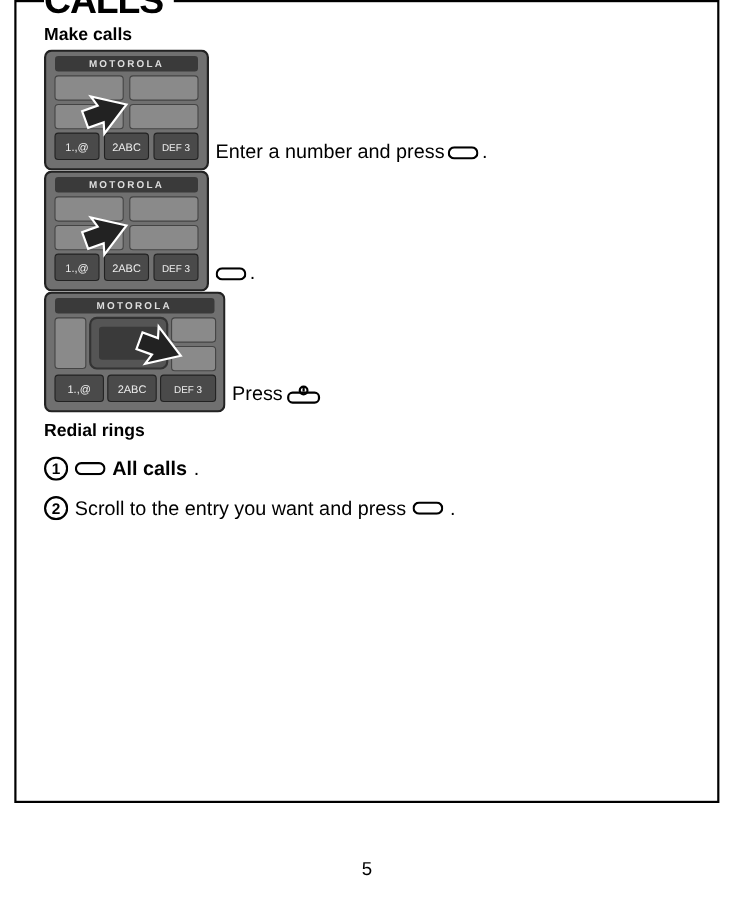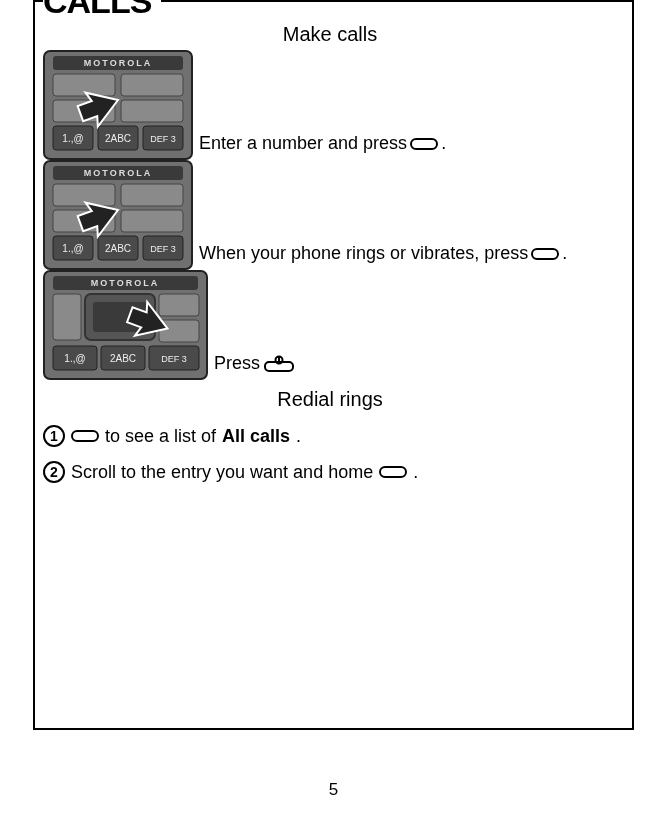--- a/index.html
+++ b/index.html
@@ -5,42 +5,41 @@
     * { margin: 0; padding: 0; box-sizing: border-box; }
     body {
       font-family: Arial, Helvetica, sans-serif;
       width: 667px;
       height: 834px;
       background: white;
       position: relative;
     }
     .page-border {
       border: 2px solid black;
-      margin: 0 33px;
-      padding: 0 15px 15px 8px;
+      margin: 0 13px;
+      padding: 0 15px 15px 25px;
       min-height: 730px;
     }
     .header-wrap {
       display: flex;
       align-items: center;
       margin-top: -20px;
     }
     .page-title {
       font-size: 34px;
       font-weight: bold;
       background: white;
       padding-right: 10px;
       letter-spacing: -1px;
     }
     .section-title {
-      font-size: 20px;
-      font-weight: normal;
+      font-size: 16px;
+      font-weight: bold;
       margin-top: 2px;
       margin-bottom: 4px;
-      text-align: center;
     }
     .section-title.gap {
       margin-top: 8px;
     }
     .inline-row {
       display: flex;
       align-items: flex-end;
       gap: 6px;
     }
     .phone-illustration {
@@ -135,21 +134,20 @@
       <text x="30" y="92" text-anchor="middle" font-size="10" fill="#eee" font-family="Arial">1.,@</text>
       <rect x="55" y="76" width="40" height="24" rx="3" fill="#4a4a4a" stroke="#222"></rect>
       <text x="75" y="92" text-anchor="middle" font-size="10" fill="#eee" font-family="Arial">2ABC</text>
       <rect x="100" y="76" width="40" height="24" rx="3" fill="#4a4a4a" stroke="#222"></rect>
       <text x="120" y="92" text-anchor="middle" font-size="9" fill="#eee" font-family="Arial">DEF 3</text>
       <g transform="translate(55,50)">
         <path d="M 0 0 L -28 -18 L -25 -8 L -40 -8 L -40 8 L -25 8 L -28 18 Z" transform="translate(20,0) rotate(-20)" fill="#222" stroke="white" stroke-width="2"></path>
       </g>
     </svg>
     <div class="instruction-text">
-      <span>When your phone rings or vibrates, press</span>
       <svg class="send-key-icon" viewBox="0 0 28 12">
         <rect x="1" y="1" width="26" height="10" rx="5" fill="none" stroke="black" stroke-width="2"></rect>
       </svg>
       <span>.</span>
     </div>
   </div>
 
   <div class="inline-row">
     <svg class="phone-illustration" style="width:165px" viewBox="0 0 165 110">
       <rect x="1" y="1" width="163" height="108" rx="6" fill="#707070" stroke="#222" stroke-width="2"></rect>
@@ -184,31 +182,30 @@
   <div class="section-title gap">Redial rings</div>
 
   <div class="step-row">
     <svg class="step-bullet" viewBox="0 0 22 22">
       <circle cx="11" cy="11" r="10" fill="white" stroke="black" stroke-width="2"></circle>
       <text x="11" y="16" text-anchor="middle" font-size="14" font-weight="bold" font-family="Arial">1</text>
     </svg>
     <svg class="send-key-icon" viewBox="0 0 28 12">
       <rect x="1" y="1" width="26" height="10" rx="5" fill="none" stroke="black" stroke-width="2"></rect>
     </svg>
-    <span>to see a list of</span>
     <span class="bold">All calls</span>
       <span>.</span>
   </div>
 
   <div class="step-row">
     <svg class="step-bullet" viewBox="0 0 22 22">
       <circle cx="11" cy="11" r="10" fill="white" stroke="black" stroke-width="2"></circle>
       <text x="11" y="16" text-anchor="middle" font-size="14" font-weight="bold" font-family="Arial">2</text>
     </svg>
-    <span>Scroll to the entry you want and home</span>
+    <span>Scroll to the entry you want and press</span>
     <svg class="send-key-icon" viewBox="0 0 28 12">
       <rect x="1" y="1" width="26" height="10" rx="5" fill="none" stroke="black" stroke-width="2"></rect>
     </svg>
     <span>.</span>
   </div>
 
 </div>
 
 <div class="page-number">5</div>
 

